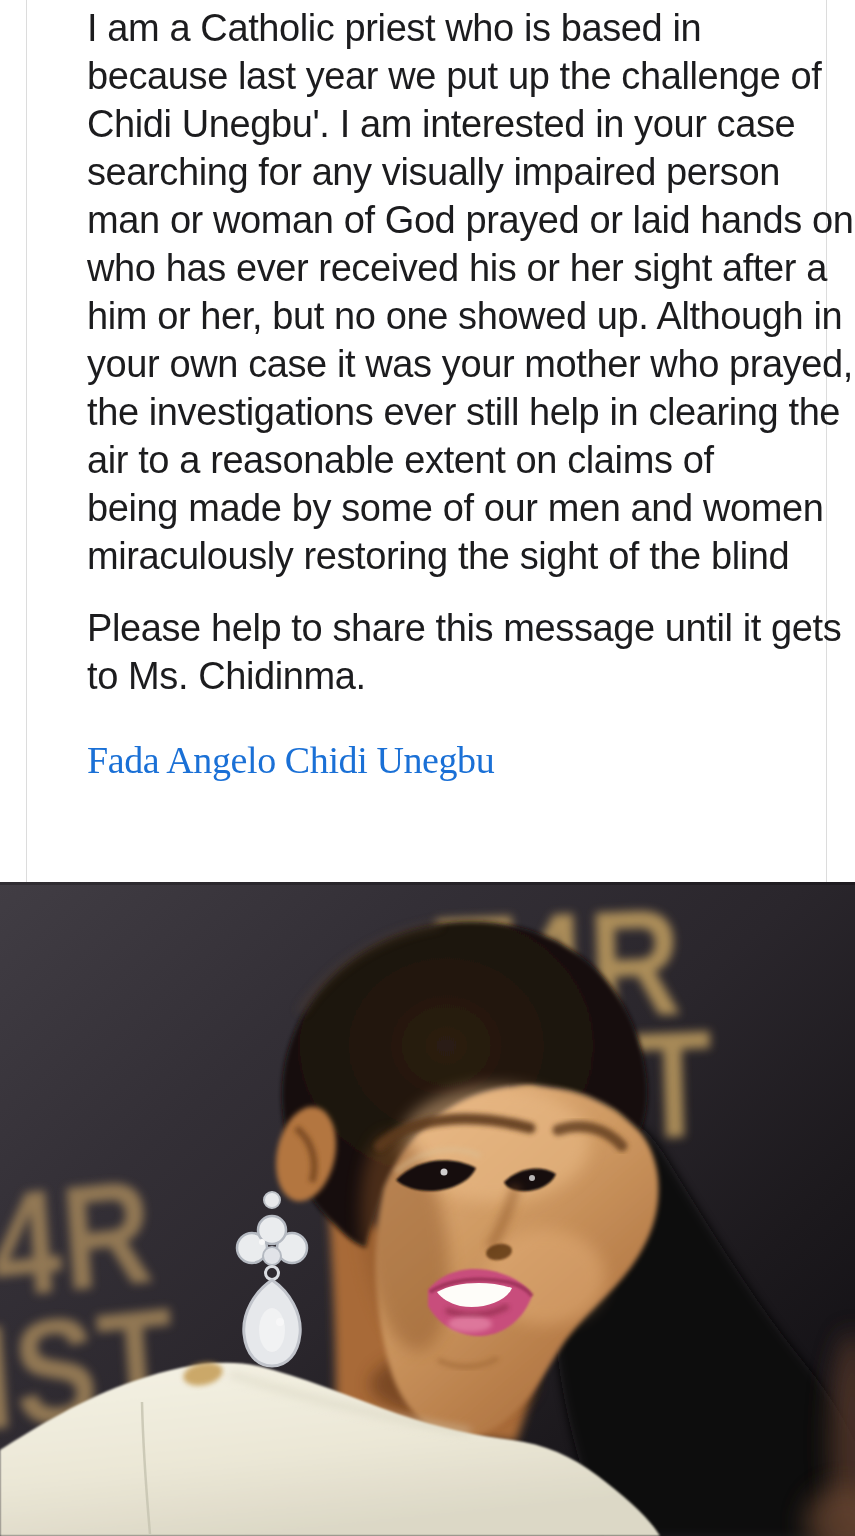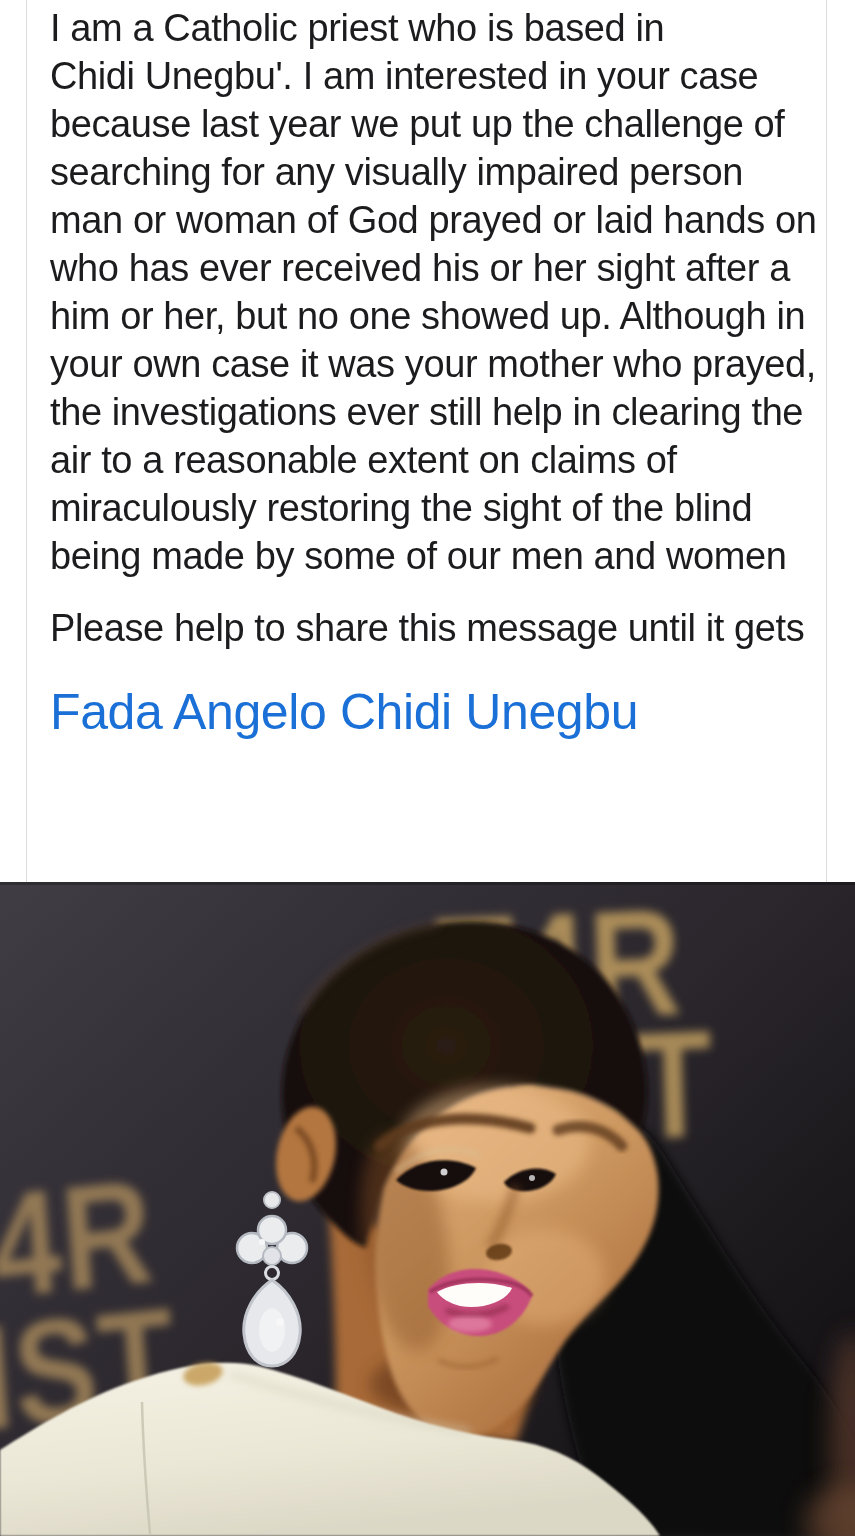--- a/index.html
+++ b/index.html
@@ -7,55 +7,56 @@
     width:855px;height:1536px;position:relative;overflow:hidden;
     background:#ffffff;
     font-family:"Liberation Sans","DejaVu Sans",sans-serif;
   }
   .post-card{
     position:absolute;left:26px;top:-2px;width:801px;height:886px;
     border-left:1px solid #dcdcdc;border-right:1px solid #dcdcdc;
     background:#ffffff;box-sizing:border-box;
     padding:6px 10px 0 23px;
   }
-  .post-text{color:#1c1c1e;font-size:38px;line-height:48px;letter-spacing:-0.4px;}
+  .post-text{color:#1c1c1e;font-size:38px;line-height:48px;letter-spacing:-0.4px;margin-left:37px;}
   .post-paragraph div{white-space:pre;height:48px;}
   .post-paragraph-2{margin-top:24px;}
   .profile-link{
     display:inline-block;margin-top:36px;
-    color:#1a70d6;font-size:50px;line-height:48px;letter-spacing:-0.4px;
-    text-decoration:none;cursor:pointer;
+    color:#1a70d6;font-size:38px;line-height:48px;letter-spacing:-0.4px;
+    text-decoration:none;cursor:pointer;font-family:Liberation Serif, serif;
   }
   .photo-attachment{
     position:absolute;left:0;top:882px;width:855px;height:654px;margin:0;
     background:#262329;
   }
   .photo-attachment svg{display:block;width:855px;height:654px;}
 </style>
 </head>
 <body>
 
 <div class="post-card">
   <div class="post-text" style="color: rgb(28, 28, 30);">
     <div class="post-paragraph">
         <div>I am a Catholic priest who is based in</div>
+        <div>because last year we put up the challenge of</div>
         <div>Chidi Unegbu'. I am interested in your case</div>
-        <div>because last year we put up the challenge of</div>
         <div>searching for any visually impaired person</div>
         <div>man or woman of God prayed or laid hands on</div>
         <div>who has ever received his or her sight after a</div>
         <div>him or her, but no one showed up. Although in</div>
         <div>your own case it was your mother who prayed,</div>
         <div>the investigations ever still help in clearing the</div>
         <div>air to a reasonable extent on claims of</div>
+        <div>being made by some of our men and women</div>
         <div>miraculously restoring the sight of the blind</div>
-        <div>being made by some of our men and women</div>
       </div>
     <div class="post-paragraph post-paragraph-2">
         <div>Please help to share this message until it gets</div>
+        <div>to Ms. Chidinma.</div>
       </div>
     <a class="profile-link" style="color: rgb(26, 112, 214);">Fada Angelo Chidi Unegbu</a>
   </div>
 </div>
 
 <figure class="photo-attachment">
   <svg viewBox="0 0 855 654" xmlns="http://www.w3.org/2000/svg">
     <defs>
       <linearGradient id="bgG" x1="0" y1="0" x2="1" y2="0.85">
         <stop offset="0" stop-color="#413d44"></stop>

